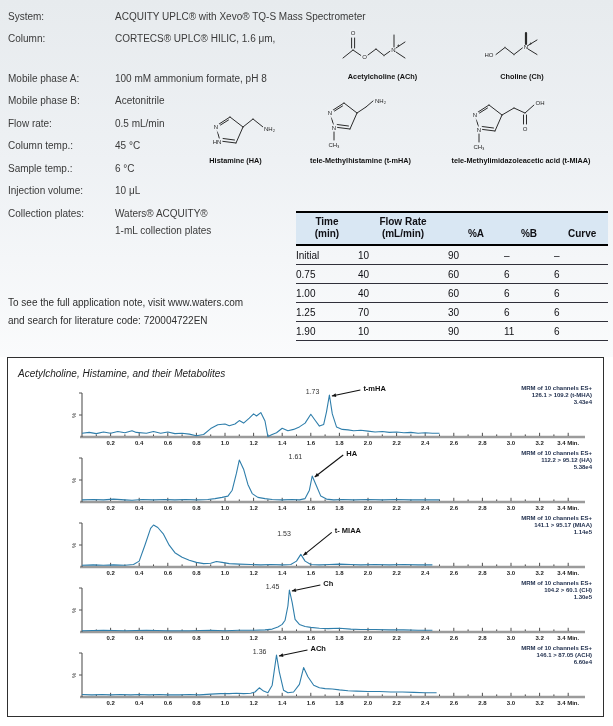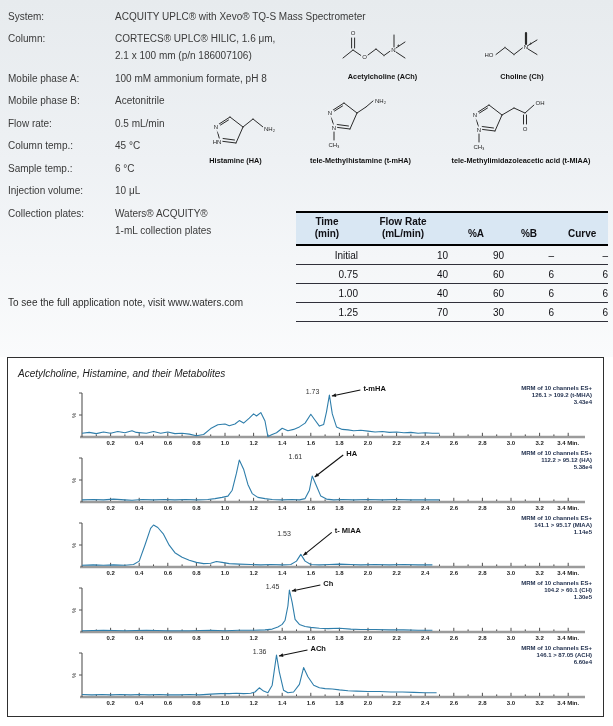--- a/index.html
+++ b/index.html
@@ -23,21 +23,21 @@
   .scap{position:absolute;text-align:center;font-size:7.3px;font-weight:bold;color:#111;}
   table.grad{
     position:absolute;left:296px;top:211px;width:312px;
     border-collapse:collapse;table-layout:fixed;font-size:10px;color:#0f0f14;
   }
   table.grad th{
     background:#d9e7f3;border-top:2.5px solid #000;border-bottom:2px solid #000;
     vertical-align:bottom;padding:3px 14px 4px;font-weight:bold;text-align:center;line-height:12px;
   }
   table.grad td{
-    border-bottom:1.2px solid #30303a;text-align:right;height:18px;padding:0;
+    border-bottom:1.2px solid #30303a;text-align:left;height:18px;padding:0;
   }
   table.grad tr.last td{border-bottom:1.8px solid #30303a;}
   .note{position:absolute;left:8px;font-size:10px;color:#2e2e2e;white-space:nowrap;}
   .figure-panel{
     position:absolute;left:7px;top:357px;width:595px;height:358px;
     border:1.5px solid #2f2f2f;background:#fff;
   }
   .fig-title{position:absolute;left:10px;top:10px;font-size:10px;font-style:italic;color:#1d1d1d;}
   .trace{position:absolute;left:0;width:592px;height:65px;}
   .trace svg{overflow:visible;display:block;}
@@ -58,21 +58,20 @@
   <div class="param" style="top:8px">
     <div class="plabel">System:</div>
     <div class="pvals">
         <div>ACQUITY UPLC® with Xevo® TQ-S Mass Spectrometer</div>
       </div>
   </div>
   <div class="param" style="top:30px">
     <div class="plabel">Column:</div>
     <div class="pvals">
       <div>CORTECS® UPLC® HILIC, 1.6 μm,</div>
-      <div>2.1 x 100 mm (p/n 186007106)</div>
     </div>
   </div>
   <div class="param" style="top:70px">
     <div class="plabel">Mobile phase A:</div>
     <div class="pvals">
         <div>100 mM ammonium formate, pH 8</div>
       </div>
   </div>
   <div class="param" style="top:92px">
     <div class="plabel">Mobile phase B:</div>
@@ -260,24 +259,32 @@
         <td>6</td>
         <td>6</td>
       </tr>
       <tr>
         <td>1.25</td>
         <td>70</td>
         <td>30</td>
         <td>6</td>
         <td>6</td>
       </tr>
+      <tr class="last">
+        <td>1.90</td>
+        <td>10</td>
+        <td>90</td>
+        <td>11</td>
+        <td>6</td>
+      </tr>
     </tbody>
   </table>
 
   <div class="note" style="top:297px">To see the full application note, visit www.waters.com</div>
+  <div class="note" style="top:315px">and search for literature code: 720004722EN</div>
 </div>
 
 <div class="figure-panel">
   <div class="fig-title">Acetylcholine, Histamine, and their Metabolites</div>
 
   <div class="trace" style="top:24px">
     <svg class="trace-svg" width="592" height="65" viewBox="0 0 592 65">
         <line x1="72" y1="55" x2="577" y2="55" stroke="#9b9b9b" stroke-width="2.4"></line>
         <line x1="88.3" y1="54" x2="88.3" y2="52.4" stroke="#3a3a3a" stroke-width="0.9"></line>
         <line x1="102.6" y1="54" x2="102.6" y2="50.8" stroke="#3a3a3a" stroke-width="0.9"></line>

